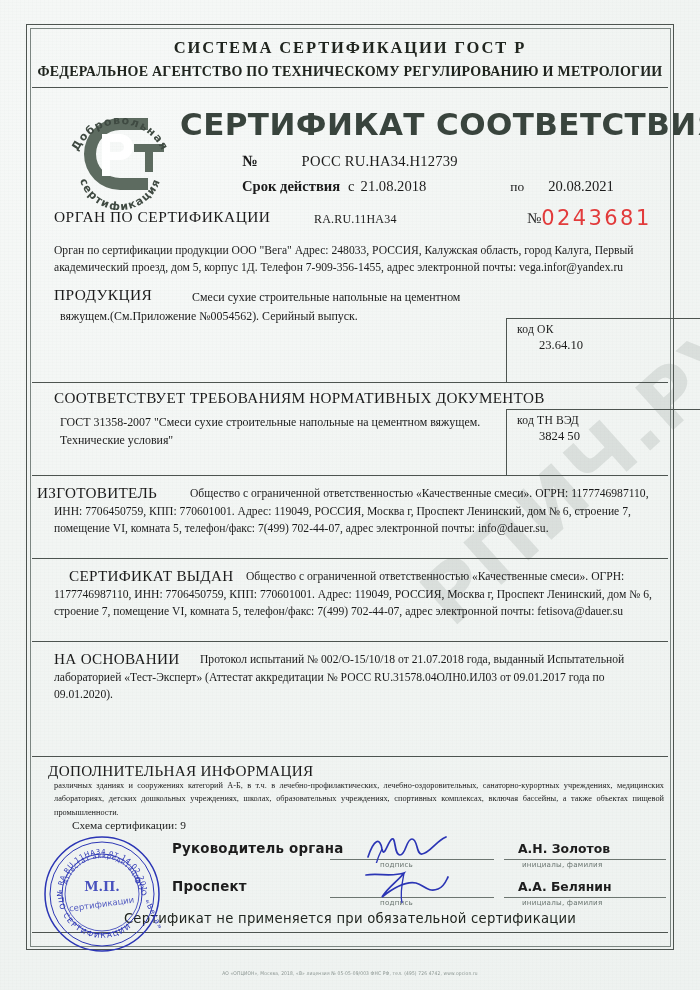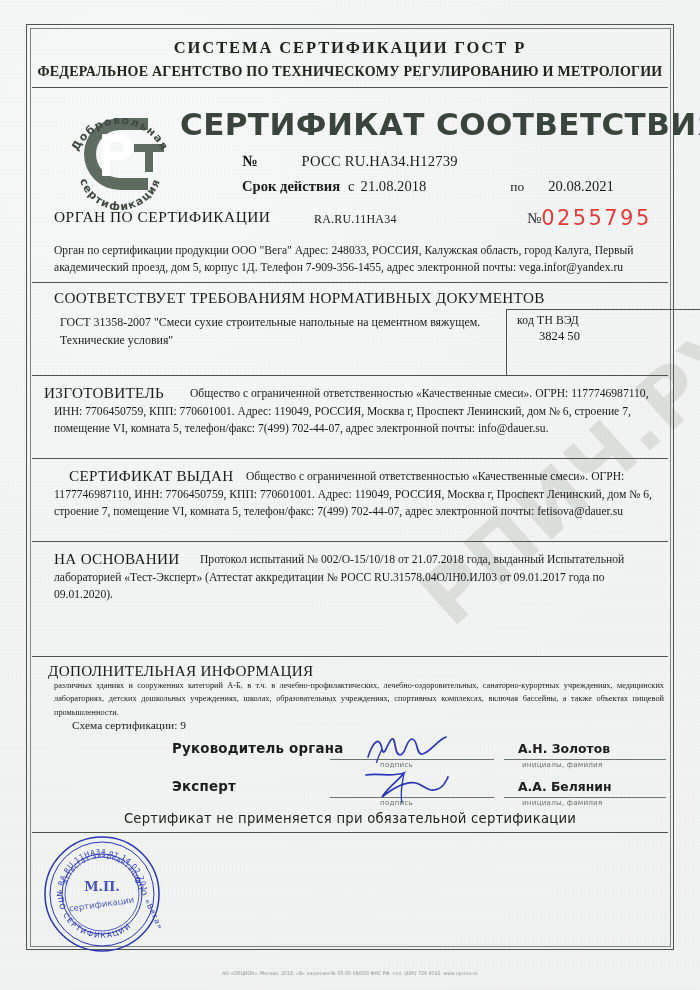--- a/index.html
+++ b/index.html
@@ -217,46 +217,56 @@
 
       <div class="num-line">
         <span class="num-label">№</span><span class="num-val">РОСС RU.НА34.Н12739</span>
       </div>
 
       <div class="valid-line">
         <span class="valid-label">Срок действия</span><span class="valid-from-prefix" style="margin-left:8px;">с</span><span class="valid-from">21.08.2018</span><span class="valid-po">по</span><span class="valid-to">20.08.2021</span>
       </div>
 
       <div class="serial">
-        <span class="sgn">№</span><span class="sval">0255795</span>
+        <span class="sgn">№</span><span class="sval">0243681</span>
       </div>
     </div>
 
     <div class="org-row" style="height:76px;">
       <div class="org-label">ОРГАН ПО СЕРТИФИКАЦИИ</div>
       <div class="org-code">RA.RU.11НА34</div>
       <div class="org-desc">Орган по сертификации продукции ООО "Вега" Адрес: 248033, РОССИЯ, Калужская область, город Калуга, Первый академический проезд, дом 5, корпус 1Д. Телефон 7-909-356-1455, адрес электронной почты: vega.infor@yandex.ru</div>
     </div>
 
+    <div style="position:relative;height:96px;margin-top:4px;">
+      <div class="prod-label">ПРОДУКЦИЯ</div>
+      <div class="prod-text">Смеси сухие строительные напольные на цементном</div>
+      <div class="prod-text2">вяжущем.(См.Приложение №0054562). Серийный выпуск.</div>
+
+      <div class="codebox" style="left:474px;top:32px;width:192px;height:60px;">
+        <div class="ck">код ОК</div>
+        <div class="cv">23.64.10</div>
+      </div>
+    </div>
 
     <div class="hline"></div>
     <div style="position:relative;height:92px;">
       <div style="position:absolute;left:22px;top:6px;font-size:15.2px;letter-spacing:.3px;">СООТВЕТСТВУЕТ ТРЕБОВАНИЯМ НОРМАТИВНЫХ ДОКУМЕНТОВ</div>
       <div style="position:absolute;left:28px;top:30px;width:440px;font-size:11.9px;line-height:1.55;">ГОСТ 31358-2007 "Смеси сухие строительные напольные на цементном вяжущем.</div>
       <div style="position:absolute;left:28px;top:48px;width:440px;font-size:11.9px;line-height:1.55;">Технические условия"</div>
 
       <div class="codebox" style="left:474px;top:26px;width:192px;height:62px;">
         <div class="ck">код ТН ВЭД</div>
         <div class="cv">3824 50</div>
       </div>
     </div>
 
     <div class="hline"></div>
     <div style="position:relative;height:74px;padding-top:8px;">
-      <div style="position:absolute;left:12px;top:8px;font-size:15.2px;letter-spacing:.3px;">ИЗГОТОВИТЕЛЬ</div>
+      <div style="position:absolute;left:5px;top:8px;font-size:15.2px;letter-spacing:.3px;">ИЗГОТОВИТЕЛЬ</div>
       <div style="position:absolute;left:22px;top:9px;right:4px;text-indent:136px;font-size:11.6px;line-height:1.52;">Общество с ограниченной ответственностью «Качественные смеси». ОГРН: 1177746987110, ИНН: 7706450759, КПП: 770601001. Адрес: 119049, РОССИЯ, Москва г, Проспект Ленинский, дом № 6, строение 7, помещение VI,  комната  5, телефон/факс: 7(499) 702-44-07, адрес электронной почты: info@dauer.su.</div>
     </div>
 
     <div class="hline"></div>
     <div style="position:relative;height:74px;padding-top:8px;">
       <div style="position:absolute;left:37px;top:8px;font-size:15.2px;letter-spacing:.3px;">СЕРТИФИКАТ ВЫДАН</div>
       <div style="position:absolute;left:22px;top:9px;right:4px;text-indent:192px;font-size:11.6px;line-height:1.52;">Общество с ограниченной ответственностью «Качественные смеси». ОГРН: 1177746987110, ИНН: 7706450759, КПП: 770601001. Адрес: 119049, РОССИЯ, Москва г, Проспект Ленинский, дом № 6, строение 7, помещение VI,  комната  5, телефон/факс: 7(499) 702-44-07, адрес электронной почты: fetisova@dauer.su</div>
     </div>
 
     <div class="hline"></div>
@@ -282,21 +292,21 @@
         <div class="sig-line" style="left:472px;width:162px;"></div>
         <div class="sig-hint" style="left:490px;">инициалы, фамилия</div>
         <svg class="sig-ink" style="left:330px;top:-6px;width:92px;height:30px;" viewBox="0 0 92 30">
           <path d="M6 24 C 12 6, 18 4, 20 16 C 22 26, 26 8, 30 6 C 34 4, 32 22, 38 22
                    C 44 22, 44 6, 50 6 C 56 6, 54 22, 60 21 C 68 20, 74 8, 84 4" fill="none" stroke="#2b35b5" stroke-width="1.7" stroke-linecap="round"></path>
           <path d="M 20 16 C 16 24, 12 34, 14 40" fill="none" stroke="#2b35b5" stroke-width="1.4"></path>
         </svg>
       </div>
 
       <div class="sig-row" style="margin-top:4px;">
-        <div class="sig-role">Эксперт</div>
+        <div class="sig-role">Проспект</div>
         <div class="sig-line" style="left:298px;width:164px;"></div>
         <div class="sig-cap" style="left:348px;">подпись</div>
         <div class="sig-name" style="left:486px;">А.А. Белянин</div>
         <div class="sig-line" style="left:472px;width:162px;"></div>
         <div class="sig-hint" style="left:490px;">инициалы, фамилия</div>
         <svg class="sig-ink" style="left:326px;top:-10px;width:98px;height:38px;" viewBox="0 0 98 38">
           <path d="M8 8 C 20 6, 34 10, 46 6 C 40 14, 30 20, 24 30 C 34 22, 48 14, 58 16
                    C 66 18, 70 26, 80 22 C 86 20, 88 14, 90 10" fill="none" stroke="#2b35b5" stroke-width="1.7" stroke-linecap="round"></path>
           <path d="M 46 6 C 44 16, 42 28, 44 36" fill="none" stroke="#2b35b5" stroke-width="1.3"></path>
         </svg>

